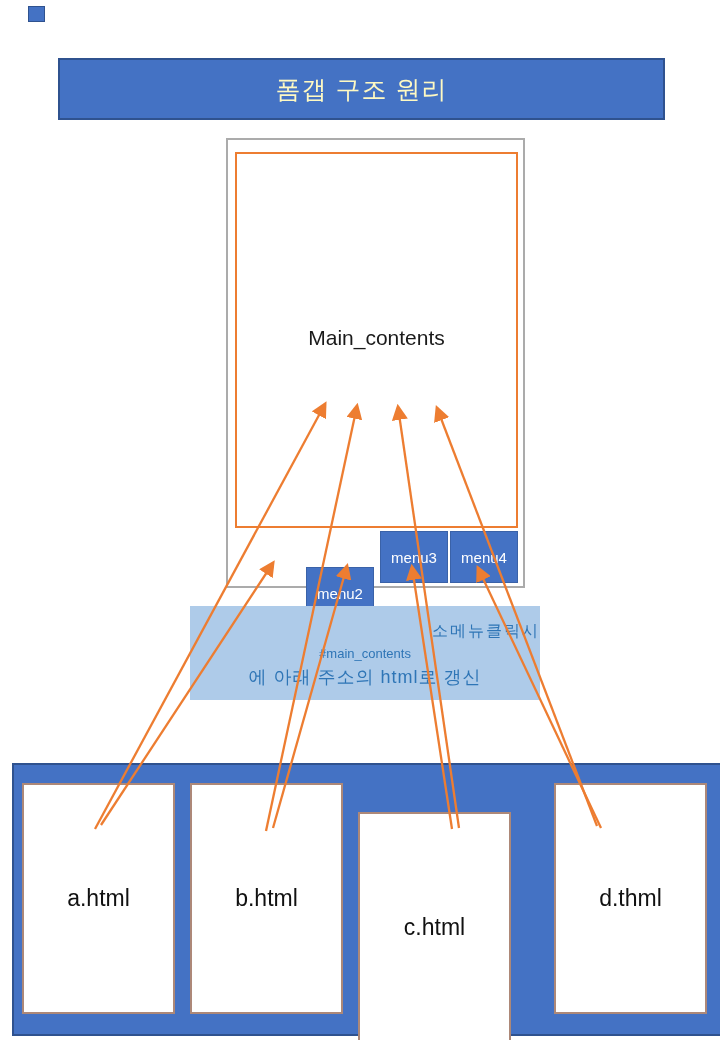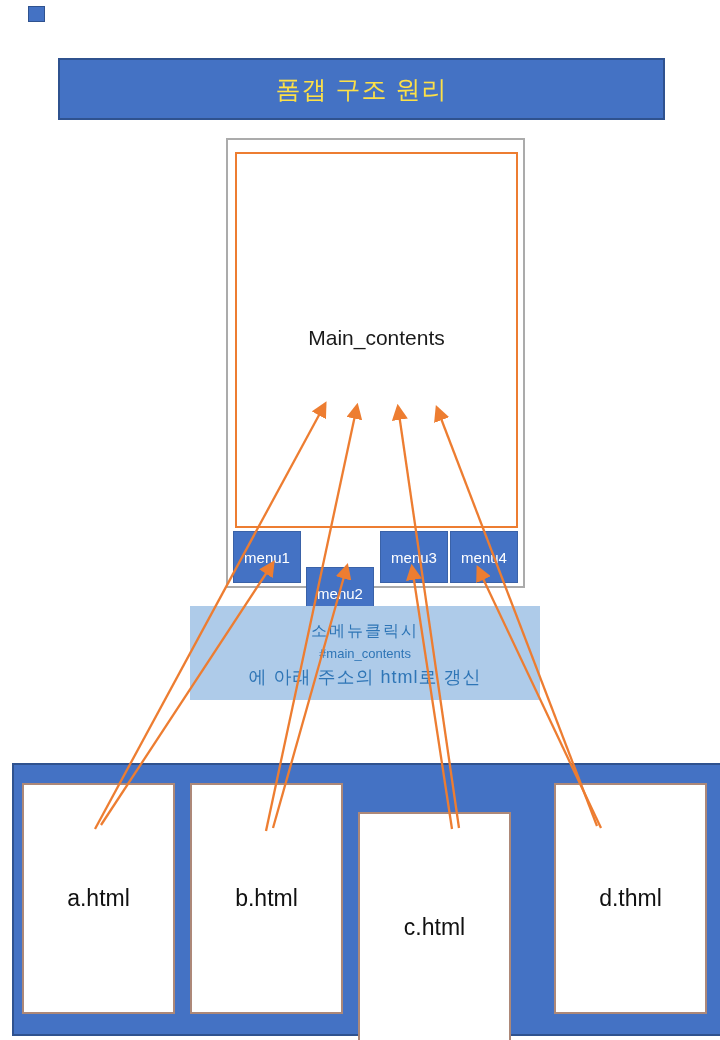--- a/index.html
+++ b/index.html
@@ -20,21 +20,21 @@
   
   #stray-square {
     left: 28px; top: 6px; width: 15px; height: 14px;
     background: #4472C4; border: 1px solid #2F528F;
   }
 
   
   #title-bar {
     left: 58px; top: 58px; width: 603px; height: 58px;
     background: #4472C4; border: 2px solid #2F528F;
-    color: #fde047; font-size: 25px; text-align: center;
+    color: #fef9c3; font-size: 25px; text-align: center;
     line-height: 58px; letter-spacing: 1px;
   }
 
   
   #phone {
     left: 226px; top: 138px; width: 295px; height: 446px;
     background: #ffffff; border: 2px solid #ABABAB;
   }
   #main-area {
     position: absolute; left: 7px; top: 12px; width: 279px; height: 372px;
@@ -54,21 +54,21 @@
   #menu2 { left: 78px; margin-top: 36px; }
   #menu3 { left: 152px; }
   #menu4 { left: 222px; }
 
   
   #info-box {
     left: 190px; top: 606px; width: 350px; height: 94px;
     background: #AECBE9; color: #2E75B6; text-align: center;
     padding-top: 13px; box-sizing: border-box;
   }
-  #info-line1 { font-size: 16px; line-height: 24px; letter-spacing: 2px; }
+  #info-line1 { font-size: 16px; line-height: 24px; letter-spacing: 2px; text-align: right; }
   #info-line2 { font-size: 13px; line-height: 21px; }
   #info-line3 { font-size: 18px; line-height: 27px; letter-spacing: 1px; }
 
   
   #bottom-container {
     left: 12px; top: 763px; width: 708px; height: 273px;
     background: #4472C4; border: 2px solid #2F528F;
     border-right: none; box-sizing: border-box;
   }
   .file-box {
@@ -96,21 +96,20 @@
 <div id="canvas">
 
   <div id="stray-square" class="abs"></div>
 
   <div id="title-bar" class="abs">폼갭 구조 원리</div>
 
   <div id="phone" class="abs">
     <div id="main-area">
       <div id="main-label">Main_contents</div>
     </div>
-    <div id="menu1" class="menu-btn">menu1</div>
     <div id="menu2" class="menu-btn">menu2</div>
     <div id="menu3" class="menu-btn">menu3</div>
     <div id="menu4" class="menu-btn">menu4</div>
   </div>
 
   <div id="info-box" class="abs">
     <div id="info-line1">소메뉴클릭시</div>
     <div id="info-line2">#main_contents</div>
     <div id="info-line3">에 아래 주소의 html로 갱신</div>
   </div>

